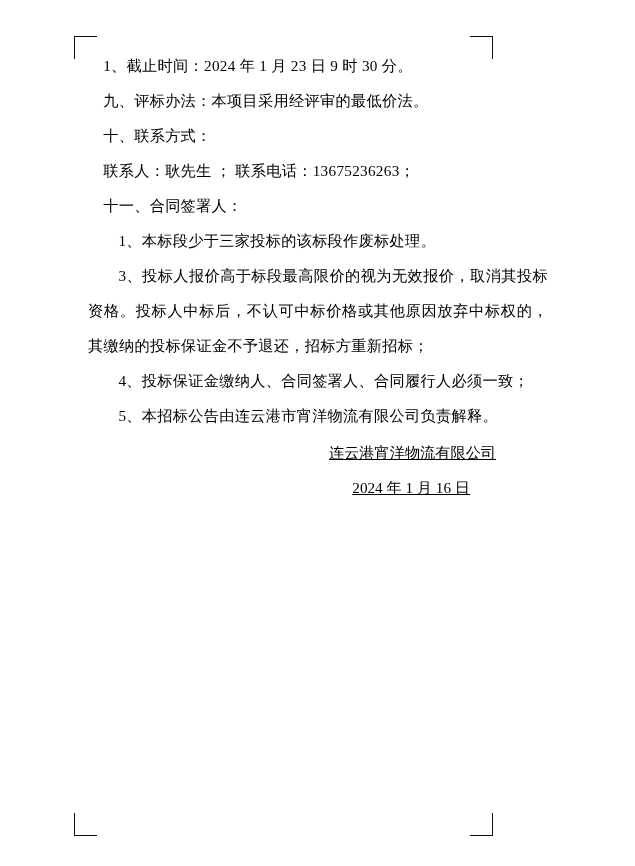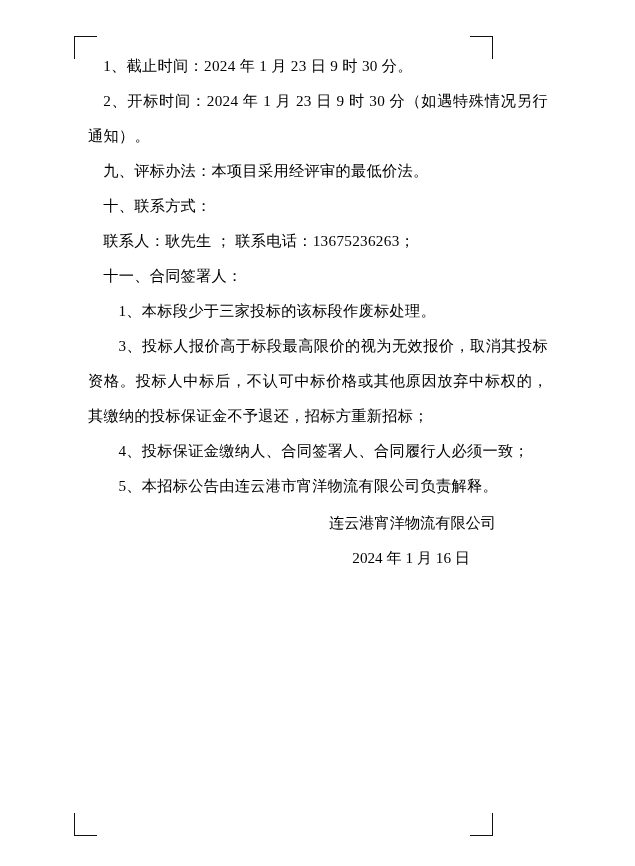--- a/index.html
+++ b/index.html
@@ -45,20 +45,21 @@
     line-height: 35px;
     letter-spacing: 0.3px;
     text-align: justify;
     margin: 0;
     white-space: normal;
   }
   .indent-2 { text-indent: 2em; }
   .indent-1 { text-indent: 1em; }
   .right-block {
     margin-top: 2px;
+    text-decoration: underline;
   }
   .sign {
     font-size: 15.2px;
     line-height: 35px;
     text-align: right;
     padding-right: 52px;
     margin: 0;
   }
   .sign.date {
     padding-right: 78px;
@@ -70,21 +71,20 @@
 <div class="page">
 
   <span class="mark tl"></span>
   <span class="mark tr"></span>
   <span class="mark bl"></span>
   <span class="mark br"></span>
 
   <div class="content">
 
     <p class="para indent-1">1、截止时间：2024 年 1 月 23 日 9 时 30 分。</p>
-    <p class="para indent-1">2、开标时间：2024 年 1 月 23 日 9 时 30 分（如遇特殊情况另行通知）。</p>
     <p class="para indent-1">九、评标办法：本项目采用经评审的最低价法。</p>
     <p class="para indent-1">十、联系方式：</p>
     <p class="para indent-1">联系人：耿先生 ；   联系电话：13675236263；</p>
     <p class="para indent-1">十一、合同签署人：</p>
     <p class="para indent-2">1、本标段少于三家投标的该标段作废标处理。</p>
     <p class="para indent-2">3、投标人报价高于标段最高限价的视为无效报价，取消其投标资格。投标人中标后，不认可中标价格或其他原因放弃中标权的，其缴纳的投标保证金不予退还，招标方重新招标；</p>
     <p class="para indent-2">4、投标保证金缴纳人、合同签署人、合同履行人必须一致；</p>
     <p class="para indent-2">5、本招标公告由连云港市宵洋物流有限公司负责解释。</p>
 
     <div class="right-block">

